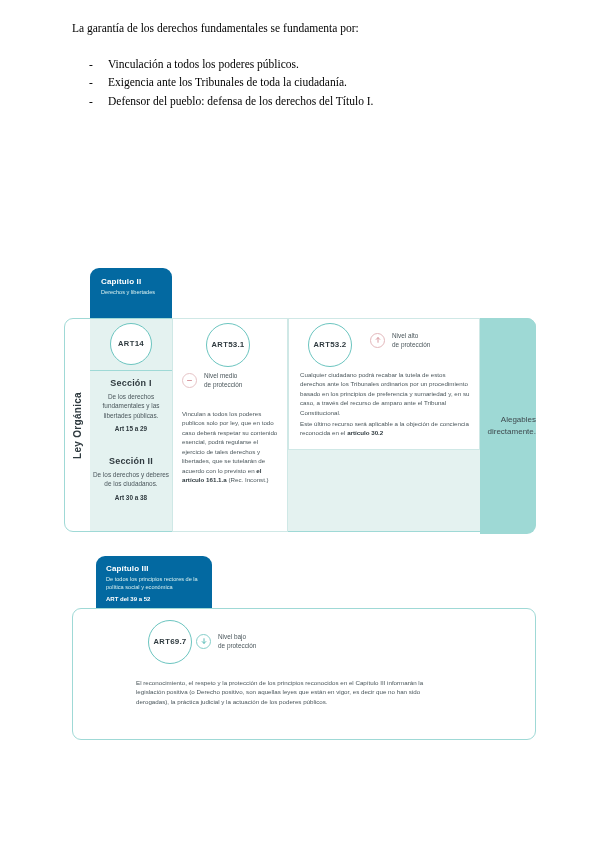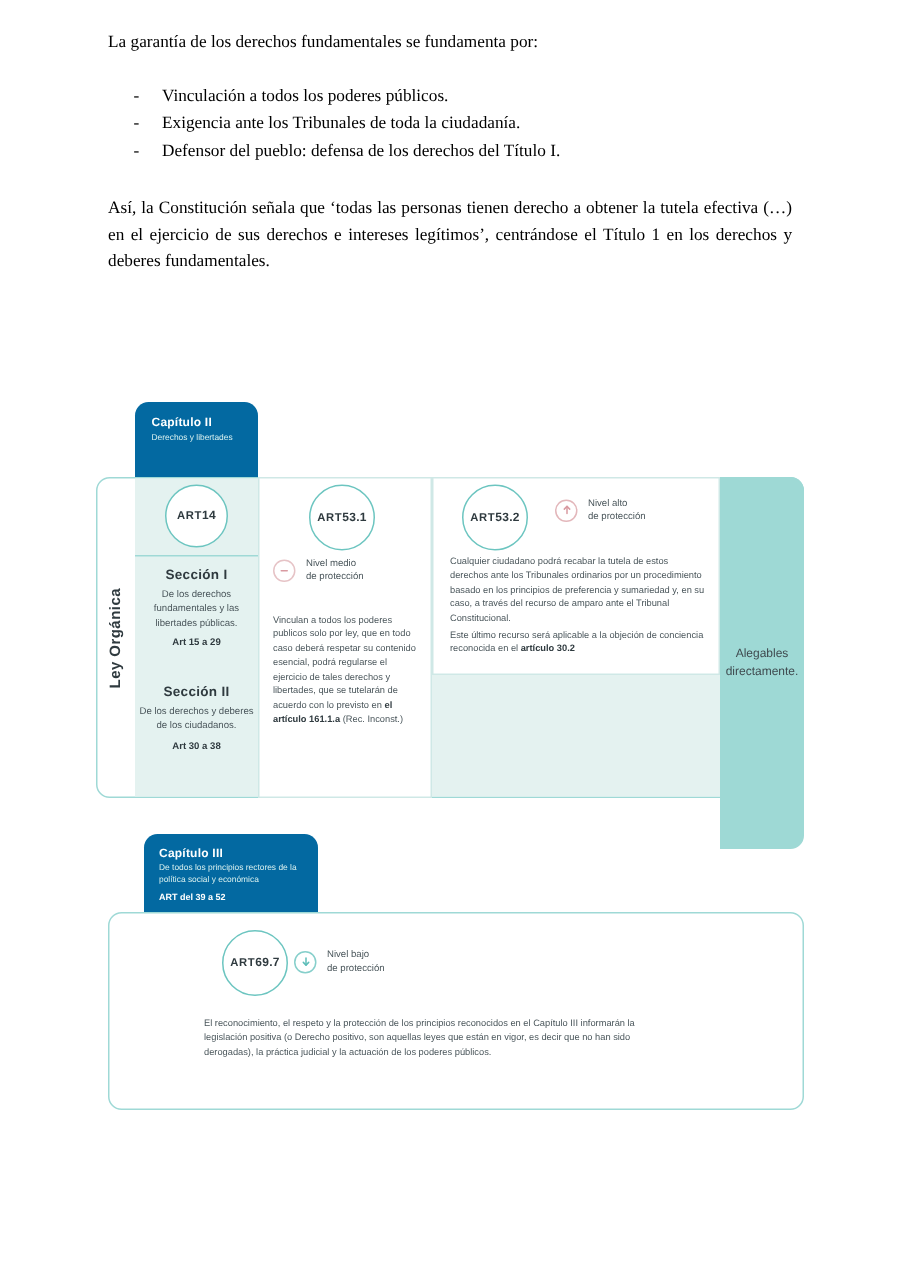--- a/index.html
+++ b/index.html
@@ -242,21 +242,20 @@
     <div class="bullet-row">
       <div class="bullet-dash">-</div>
       <div class="bullet-text">Exigencia ante los Tribunales de toda la ciudadanía.</div>
     </div>
     <div class="bullet-row">
       <div class="bullet-dash">-</div>
       <div class="bullet-text">Defensor del pueblo: defensa de los derechos del Título I.</div>
     </div>
   </div>
 
-  <div class="doc-para justified">Así, la Constitución señala que ‘todas las personas tienen derecho a obtener la tutela efectiva (…) en el ejercicio de sus derechos e intereses legítimos’, centrándose el Título 1 en los derechos y deberes fundamentales.</div>
 </div>
 
 <div class="diagram" style="left:0; top:0; width:600px; height:560px;">
 
   <div class="chapter-tab" style="left:90px; top:268px; width:82px; height:52px; padding:9px 10px 0 11px;">
     <div class="ch-title">Capítulo II</div>
     <div class="ch-sub">Derechos y libertades</div>
   </div>
 
   <div class="outline-box" style="left:64px; top:318px; width:472px; height:214px;"></div>
@@ -337,21 +336,21 @@
     </div>
   </div>
 
   <div class="body-text" style="left:300px; top:370px; width:172px;">Cualquier ciudadano podrá recabar la tutela de estos derechos ante los Tribunales ordinarios por un procedimiento basado en los principios de preferencia y sumariedad y, en su caso, a través del recurso de amparo ante el Tribunal Constitucional.</div>
 
   <div class="body-text" style="left:300px; top:419px; width:172px;">
     <span>Este último recurso será aplicable a la objeción de conciencia reconocida en el</span>
     <b>artículo 30.2</b>
   </div>
 
-  <div class="side-panel" style="left:480px; top:318px; width:56px; height:248px; border-radius:0 9px 9px 0;">
+  <div class="side-panel" style="left:480px; top:318px; width:56px; height:216px; border-radius:0 9px 9px 0;text-align:right;">
     <div class="side-panel-text">Alegables directamente.</div>
   </div>
 </div>
 
 <div class="diagram" style="left:0; top:0; width:586px; height:848px;">
 
   <div class="chapter-tab" style="left:96px; top:556px; width:116px; height:54px; padding:8px 10px 0 10px;">
     <div class="ch-title">Capítulo III</div>
     <div class="ch-sub">De todos los principios rectores de la política social y económica</div>
     <div class="ch-art">ART del 39 a 52</div>

